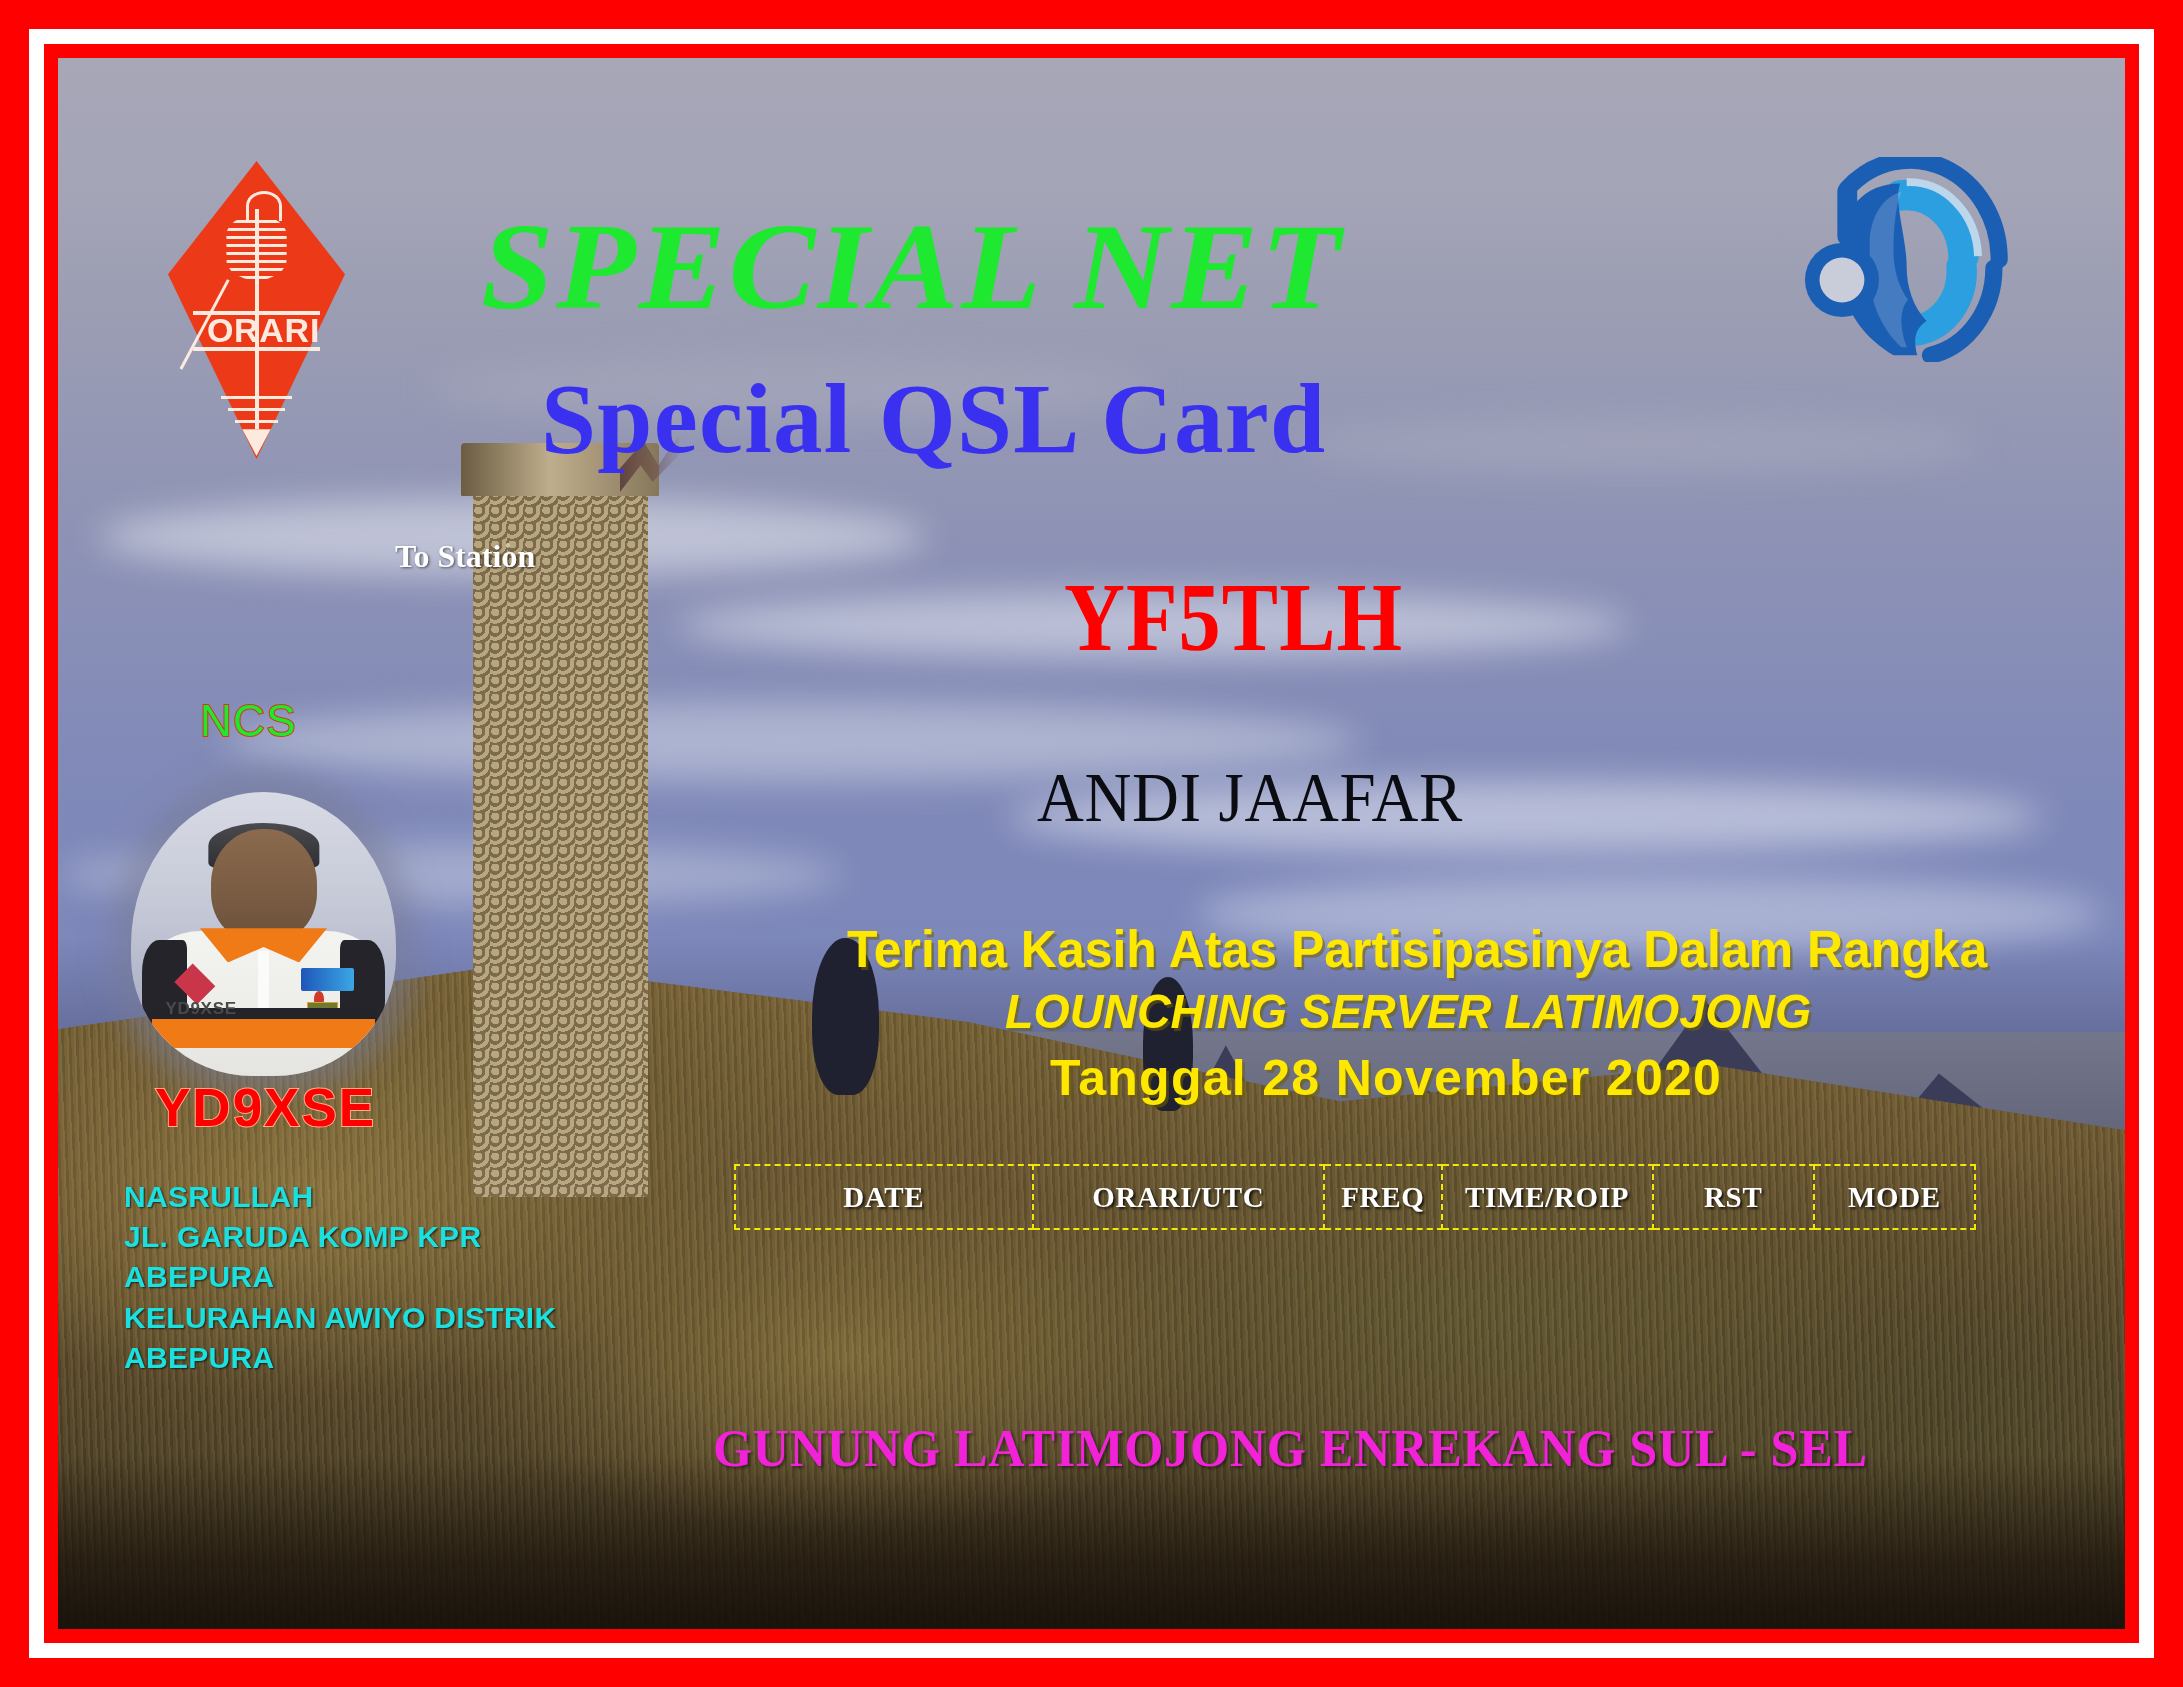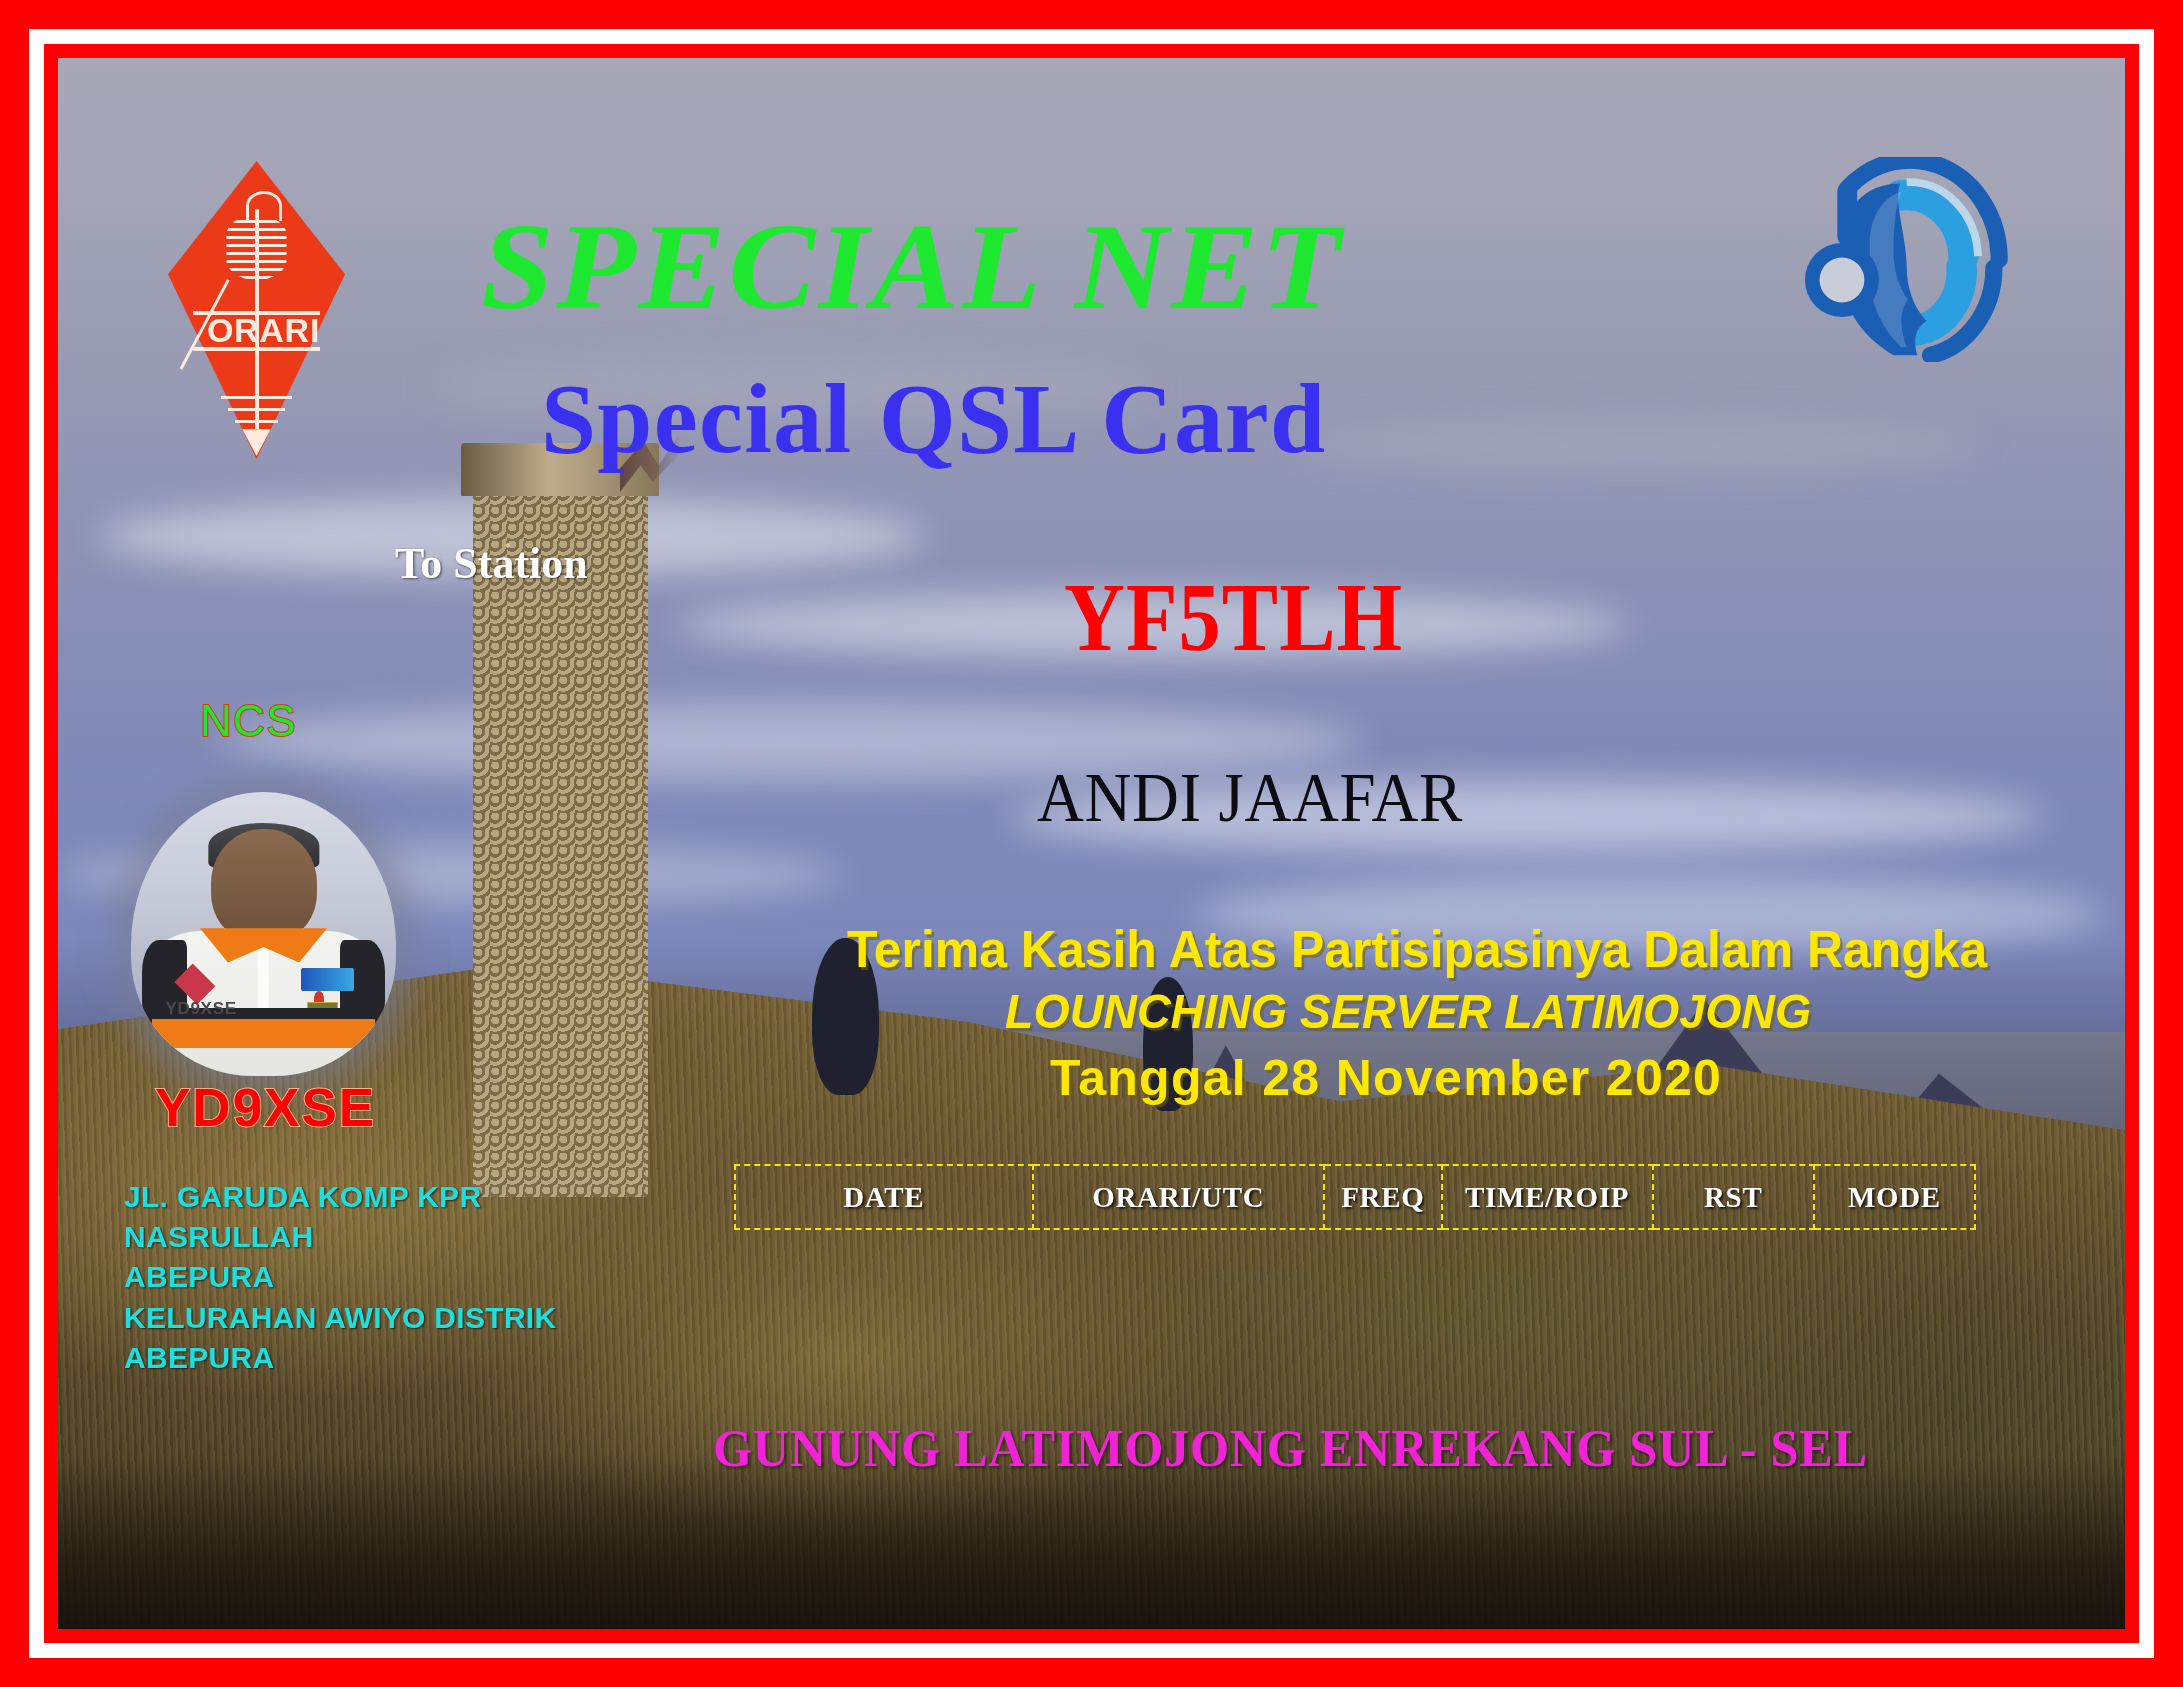--- a/index.html
+++ b/index.html
@@ -145,21 +145,21 @@
   .title-qsl{
     left:483px;top:311px;
     font-size:99px;line-height:1;
     font-weight:bold;
     color:#3a30f0;
     letter-spacing:1.3px;
     font-family:"Liberation Serif",serif;
   }
   .to-station{
     left:337px;top:480px;
-    font-size:44px;font-weight:bold;color:#ffffff;
+    font-size:32px;font-weight:bold;color:#ffffff;
     font-family:"Liberation Serif",serif;
     text-shadow:1.3px 1.3px 2.6px rgba(0,0,0,.55);
   }
   .callsign{
     left:1006px;top:503px;
     font-size:98px;font-weight:bold;color:#fe0000;
     font-family:"Liberation Serif",serif;
     transform:scaleX(.86);transform-origin:left center;
     letter-spacing:1.3px;
   }
@@ -454,22 +454,22 @@
       <div class="lanyard"></div>
       <div class="badge"></div>
       <div class="beltdark"></div>
       <div class="belt"></div>
       <div class="calltxt">YD9XSE</div>
     </div>
 
     <div class="t ncs-call">YD9XSE</div>
 
     <div class="addr-block">
+      <div>NASRULLAH</div>
       <div>JL. GARUDA KOMP KPR</div>
-      <div>NASRULLAH</div>
       <div>ABEPURA</div>
       <div>KELURAHAN AWIYO DISTRIK</div>
       <div>ABEPURA</div>
     </div>
 
     <table class="qso-table">
       <colgroup>
         <col class="col-date">
           <col class="col-time">
           <col class="col-freq">

